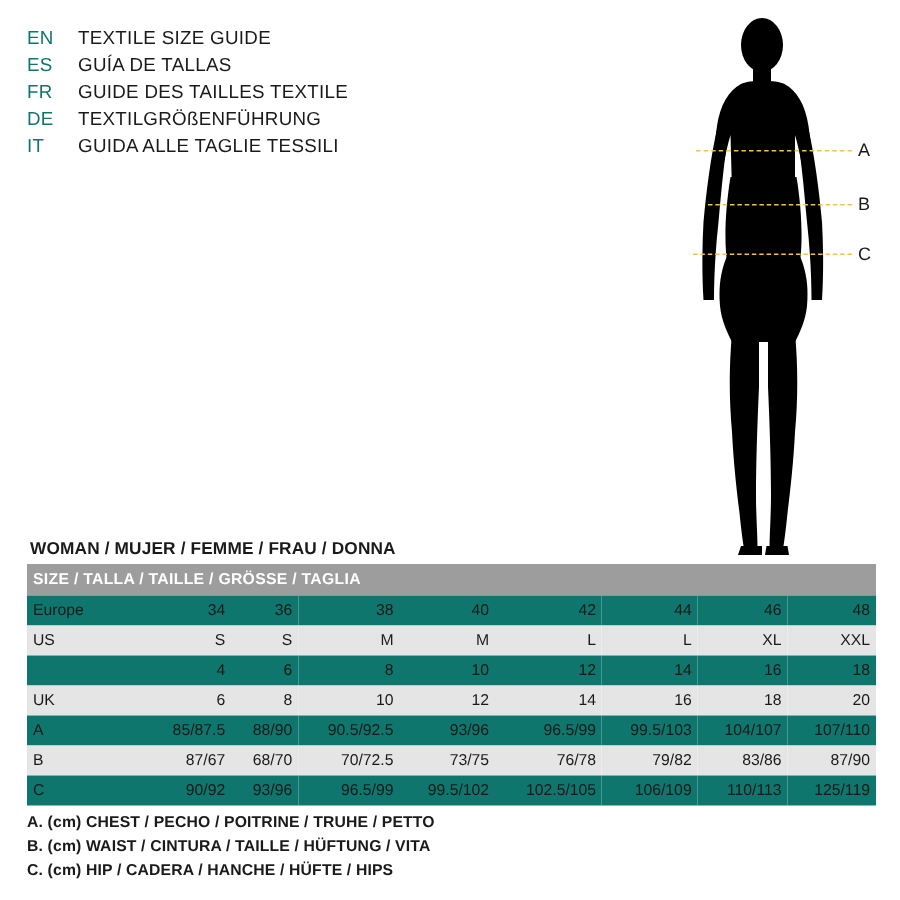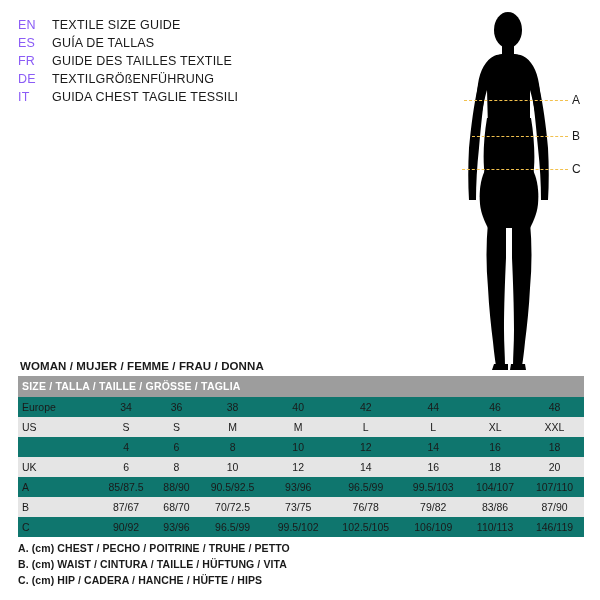--- a/index.html
+++ b/index.html
@@ -26,21 +26,21 @@
   .lang-row {
     display: flex;
     align-items: baseline;
     height: 18px;
     line-height: 18px;
   }
   .lang-code {
     width: 34px;
     font-size: 12.5px;
     letter-spacing: 0.2px;
-    color: #8b5cf6;
+    color: #0f766e;
   }
   .lang-text {
     font-size: 12.5px;
     letter-spacing: 0.2px;
     color: #1a1a1a;
   }
 
   
   #figure-area {
     position: absolute;
@@ -96,21 +96,21 @@
     letter-spacing: 0.2px;
     height: 17px;
   }
   tr.row-light td { background: #0f766e; }
   tr.row-dark  td { background: #e5e5e5; }
   td.label-col {
     text-align: left;
     padding-left: 4px;
     width: 72px;
   }
-  td.val { text-align: center; }
+  td.val { text-align: right; }
 
   
   #footnotes {
     position: absolute;
     left: 18px;
     top: 540px;
     width: 400px;
   }
   .footnote {
     font-size: 10.5px;
@@ -135,21 +135,21 @@
   <div class="lang-row">
     <span class="lang-code">FR</span>
     <span class="lang-text">GUIDE DES TAILLES TEXTILE</span>
   </div>
   <div class="lang-row">
     <span class="lang-code">DE</span>
     <span class="lang-text">TEXTILGRÖßENFÜHRUNG</span>
   </div>
   <div class="lang-row">
     <span class="lang-code">IT</span>
-    <span class="lang-text">GUIDA CHEST TAGLIE TESSILI</span>
+    <span class="lang-text">GUIDA ALLE TAGLIE TESSILI</span>
   </div>
 </div>
 
 <div id="figure-area">
   <svg id="figure-svg" width="200" height="370" viewBox="0 0 200 370">
     <g fill="#000000">
 
       <ellipse cx="108" cy="22" rx="14" ry="18"></ellipse>
 
       <rect x="102" y="36" width="12" height="12"></rect>
@@ -265,21 +265,21 @@
 
       <tr class="row-light">
         <td class="label-col">C</td>
         <td class="val">90/92</td>
         <td class="val">93/96</td>
         <td class="val">96.5/99</td>
         <td class="val">99.5/102</td>
         <td class="val">102.5/105</td>
         <td class="val">106/109</td>
         <td class="val">110/113</td>
-        <td class="val">146/119</td>
+        <td class="val">125/119</td>
       </tr>
     </tbody>
   </table>
 </div>
 
 <div id="footnotes">
   <div class="footnote">A. (cm) CHEST / PECHO / POITRINE / TRUHE / PETTO</div>
   <div class="footnote">B. (cm) WAIST / CINTURA / TAILLE / HÜFTUNG / VITA</div>
   <div class="footnote">C. (cm) HIP / CADERA / HANCHE / HÜFTE / HIPS</div>
 </div>

